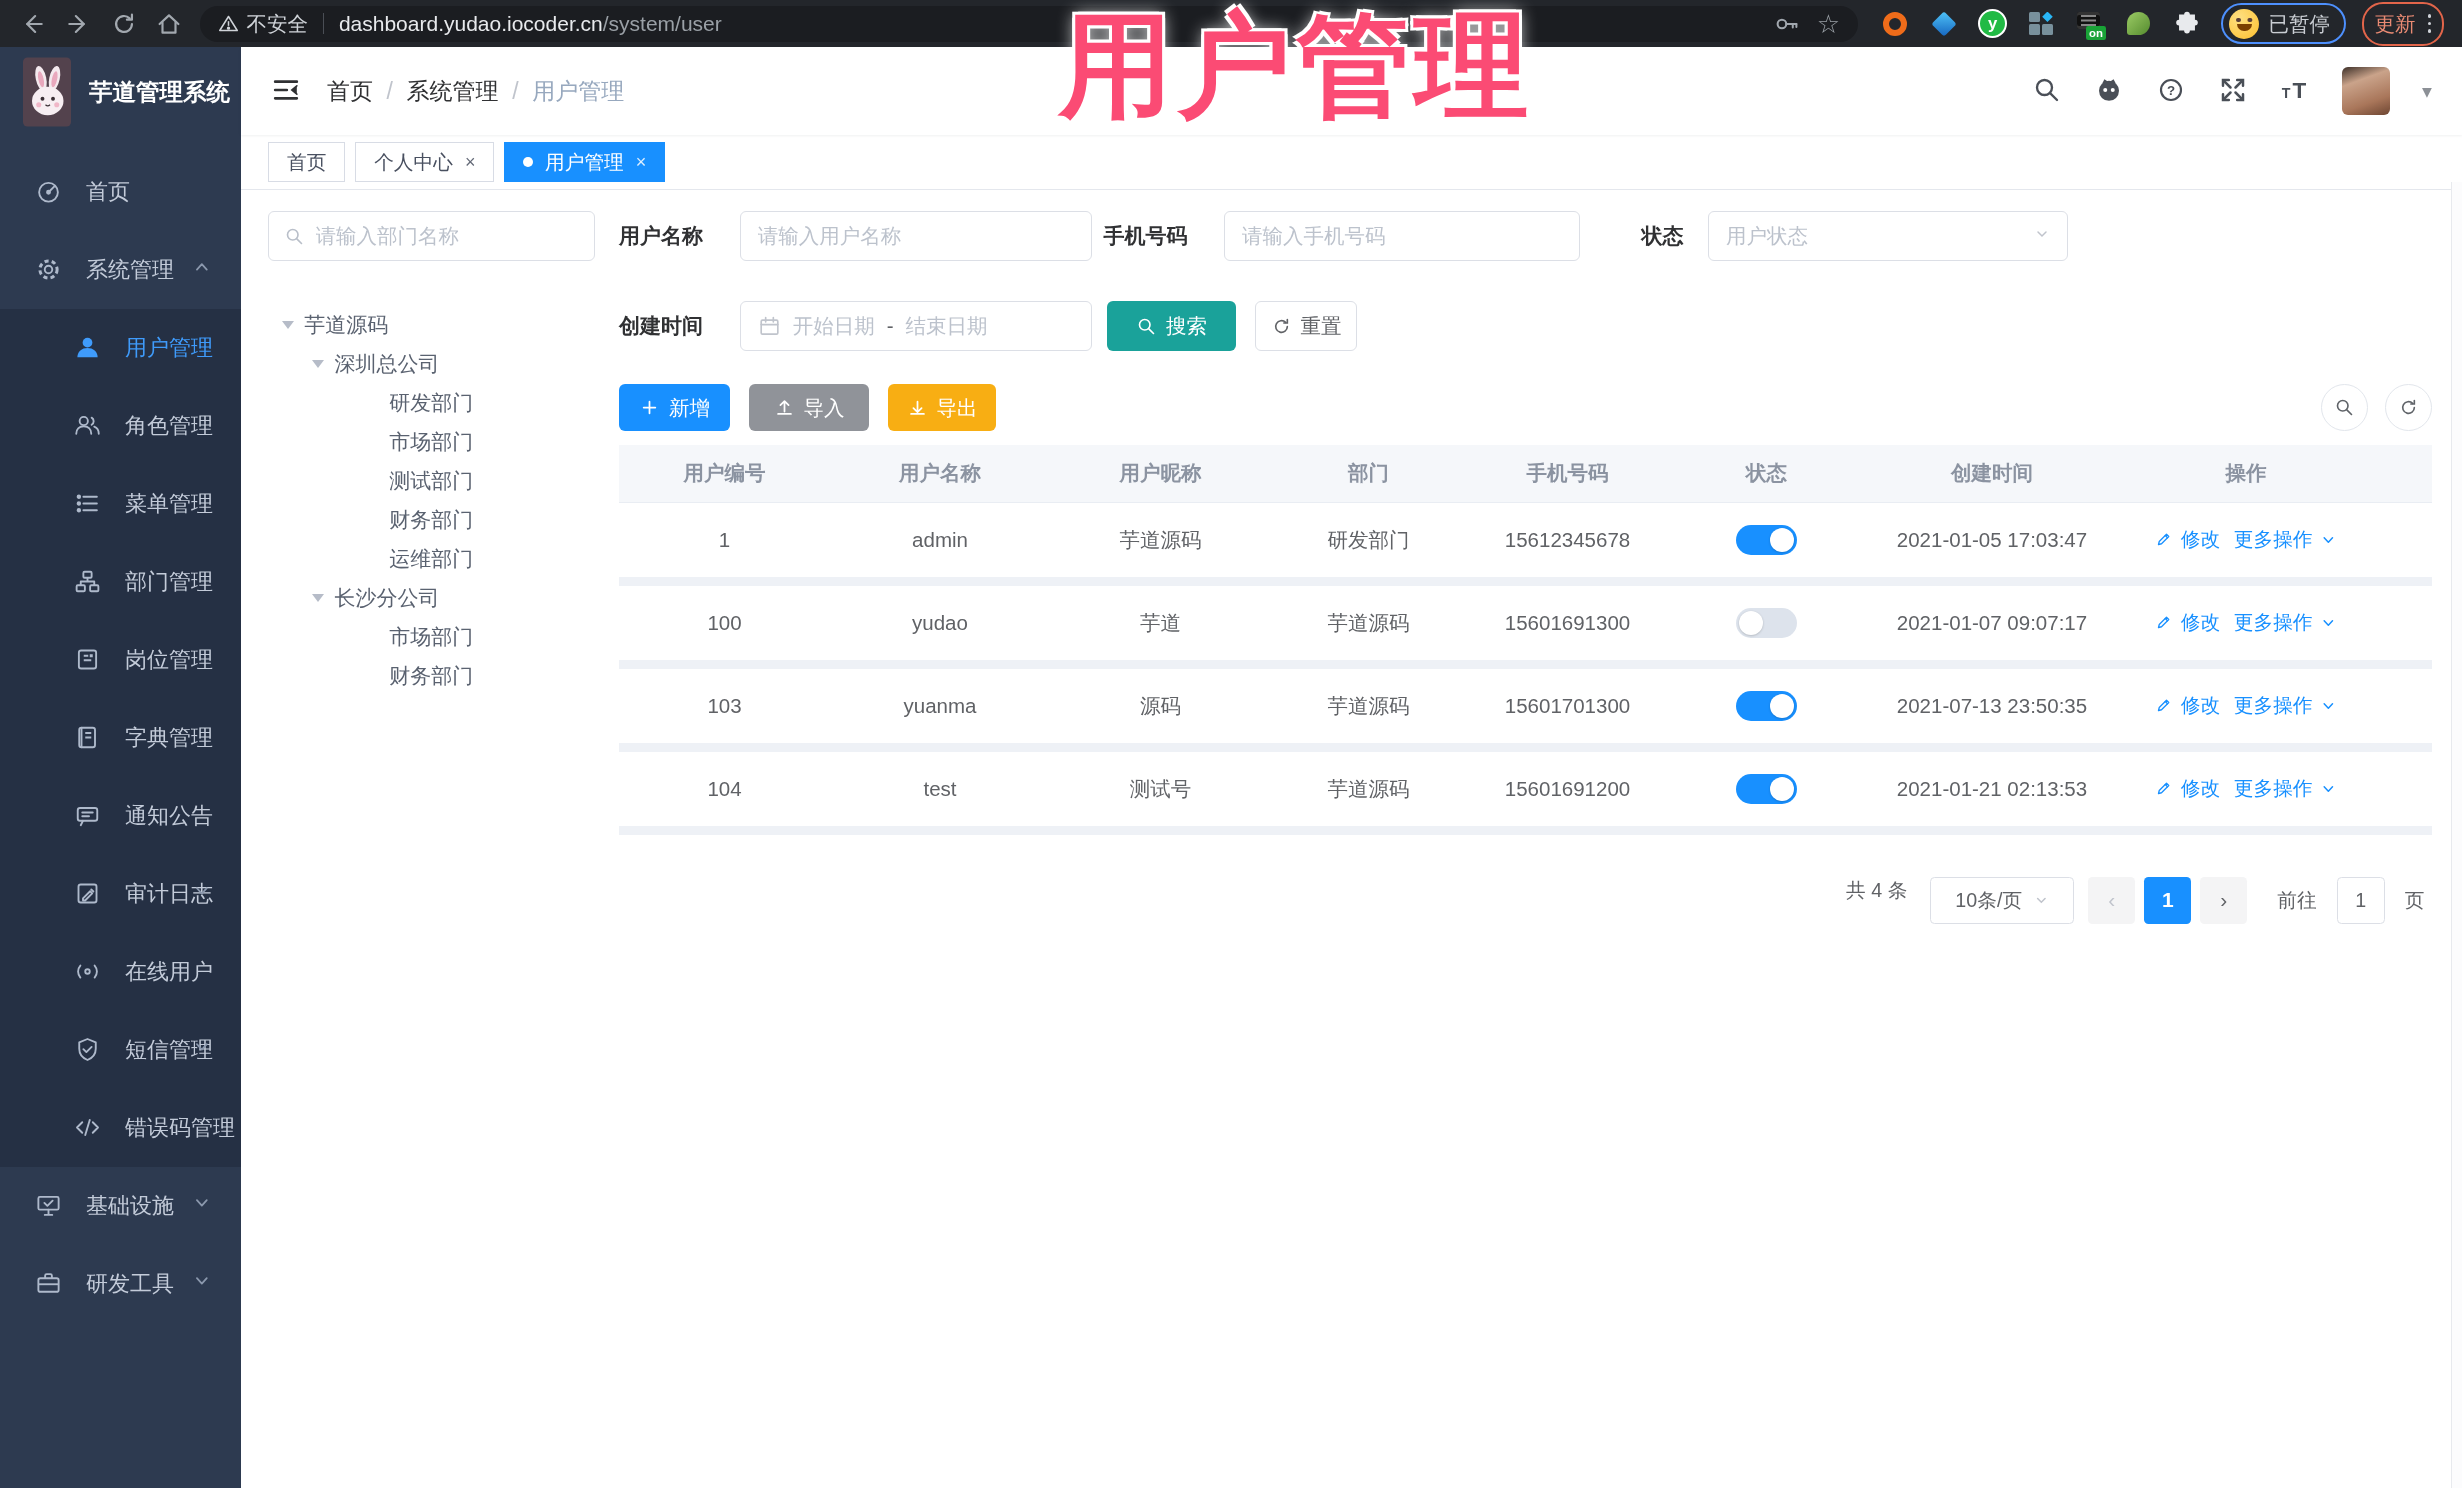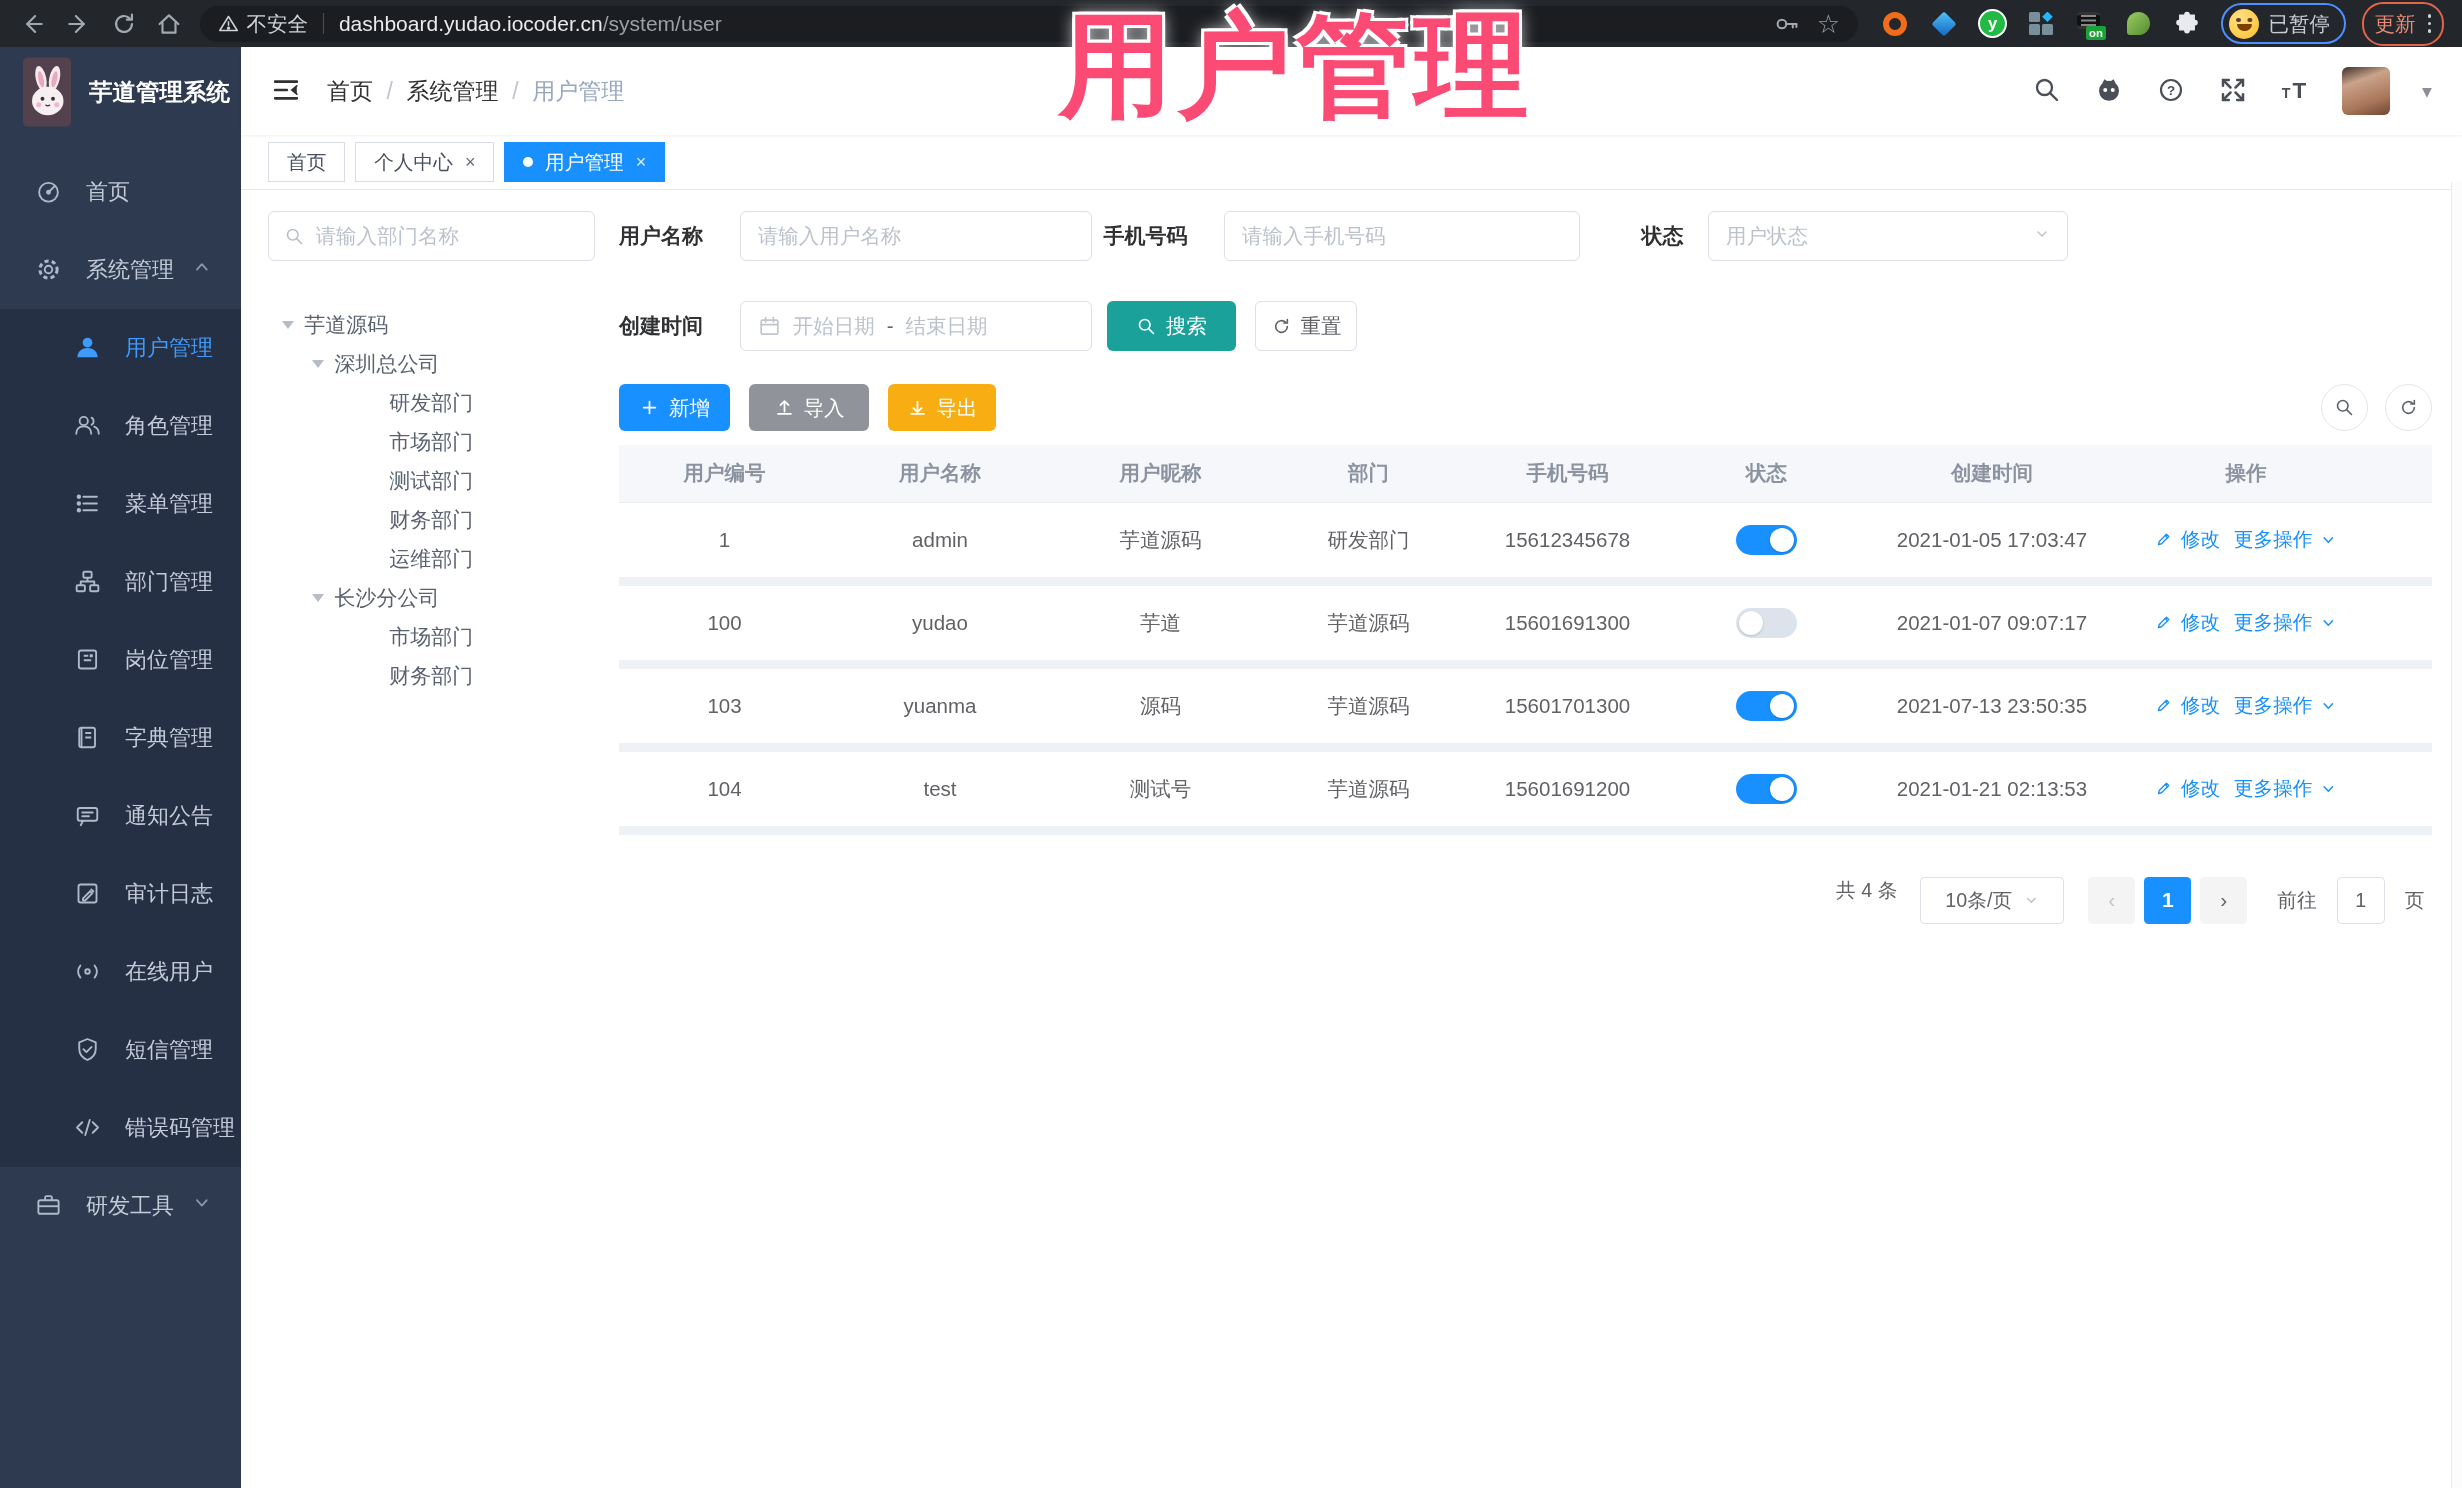--- a/index.html
+++ b/index.html
@@ -133,21 +133,21 @@
   .toggle { width:61px; height:30px; border-radius:15px; background:#dde3ec; display:inline-block; position:relative; cursor:pointer; vertical-align:middle;}
   .toggle .knob { position:absolute; top:3px; left:3px; width:24px; height:24px; border-radius:50%; background:#fff; box-shadow:0 0.8px 2.3px rgba(0,0,0,.2); }
   .toggle.on { background:#1890ff; }
   .toggle.on .knob { left:auto; right:3px; }
   .acts { display:inline-flex; align-items:center; gap:7.6px; color:#1890ff; font-size:19.7px; cursor:pointer; }
   .acts svg { width:18px; height:18px; }
 
   
   .pager { margin-top:42px; display:flex; align-items:flex-start; justify-content:flex-end; gap:0; font-size:19.7px; color:#606266; padding-right:7.6px;}
   .pg-total { margin-right:23px; }
-  .pg-size { width:144px; height:47px; border:1.5px solid #dcdfe6; border-radius:4.5px; display:flex; align-items:center; justify-content:center; gap:10.6px; color:#606266; margin-right:24px; cursor:pointer;}
+  .pg-size { width:144px; height:47px; border:1.5px solid #dcdfe6; border-radius:4.5px; display:flex; align-items:center; justify-content:center; gap:10.6px; color:#606266; margin-right:14px; cursor:pointer;}
   .pg-size svg { width:16.7px; height:16.7px; color:#c0c4cc; }
   .pg-btn { width:47px; height:47px; border-radius:4.5px; background:#f4f4f5; display:flex; align-items:center; justify-content:center; font-size:21px; margin-right:9px; cursor:pointer; }
   .pg-prev { color:#c0c4cc; }
   .pg-next { color:#606266; }
   .pg-cur { background:#1890ff; color:#fff; font-weight:bold; }
   .pg-goto { margin-left:21px; display:flex; align-items:center; gap:20px; }
   .pg-input { width:48px; height:47px; border:1.5px solid #dcdfe6; border-radius:4.5px; text-align:center; font-size:19.7px; color:#606266; outline:none;}
 
   .scrollbar { position:absolute; right:0; top:135px; bottom:0; width:10.6px; background:#fcfcfd; border-left:0.8px solid #e8eaee; z-index:3;}
 </style>
@@ -403,20 +403,33 @@
             </svg></span>
         </div>
         <div class="menu-item sub ">
           <span class="mi">
             <svg viewBox="0 0 36 36" fill="none" stroke="currentColor" stroke-width="2.5" stroke-linecap="round" stroke-linejoin="round">
               <path d="M11 11l-7 7 7 7M25 11l7 7-7 7"></path>
               <path d="M21 8l-6 20"></path>
             </svg>
           </span>
           <span class="ml">错误码管理</span>
+        </div>
+        <div class="menu-item  ">
+          <span class="mi">
+            <svg viewBox="0 0 36 36" fill="none" stroke="currentColor" stroke-width="2.5" stroke-linejoin="round" stroke-linecap="round">
+              <rect x="4.5" y="6.5" width="27" height="17" rx="2"></rect>
+              <path d="M13 30.5h10M18 23.5v7"></path>
+              <path d="M12.5 14.5l4 4 7-7"></path>
+            </svg>
+          </span>
+          <span class="ml">基础设施</span>
+          <span class="chev down"><svg viewBox="0 0 36 36" fill="none" stroke="currentColor" stroke-width="3.2" stroke-linecap="round" stroke-linejoin="round">
+              <polyline points="9,13 18,23 27,13"></polyline>
+            </svg></span>
         </div>
         <div class="menu-item  ">
           <span class="mi">
             <svg viewBox="0 0 36 36" fill="none" stroke="currentColor" stroke-width="2.5" stroke-linejoin="round">
               <rect x="4.5" y="11" width="27" height="18" rx="2.5"></rect>
               <path d="M13.5 11V7.5a2 2 0 0 1 2-2h5a2 2 0 0 1 2 2V11"></path>
               <path d="M4.5 19h27"></path>
             </svg>
           </span>
           <span class="ml">研发工具</span>

